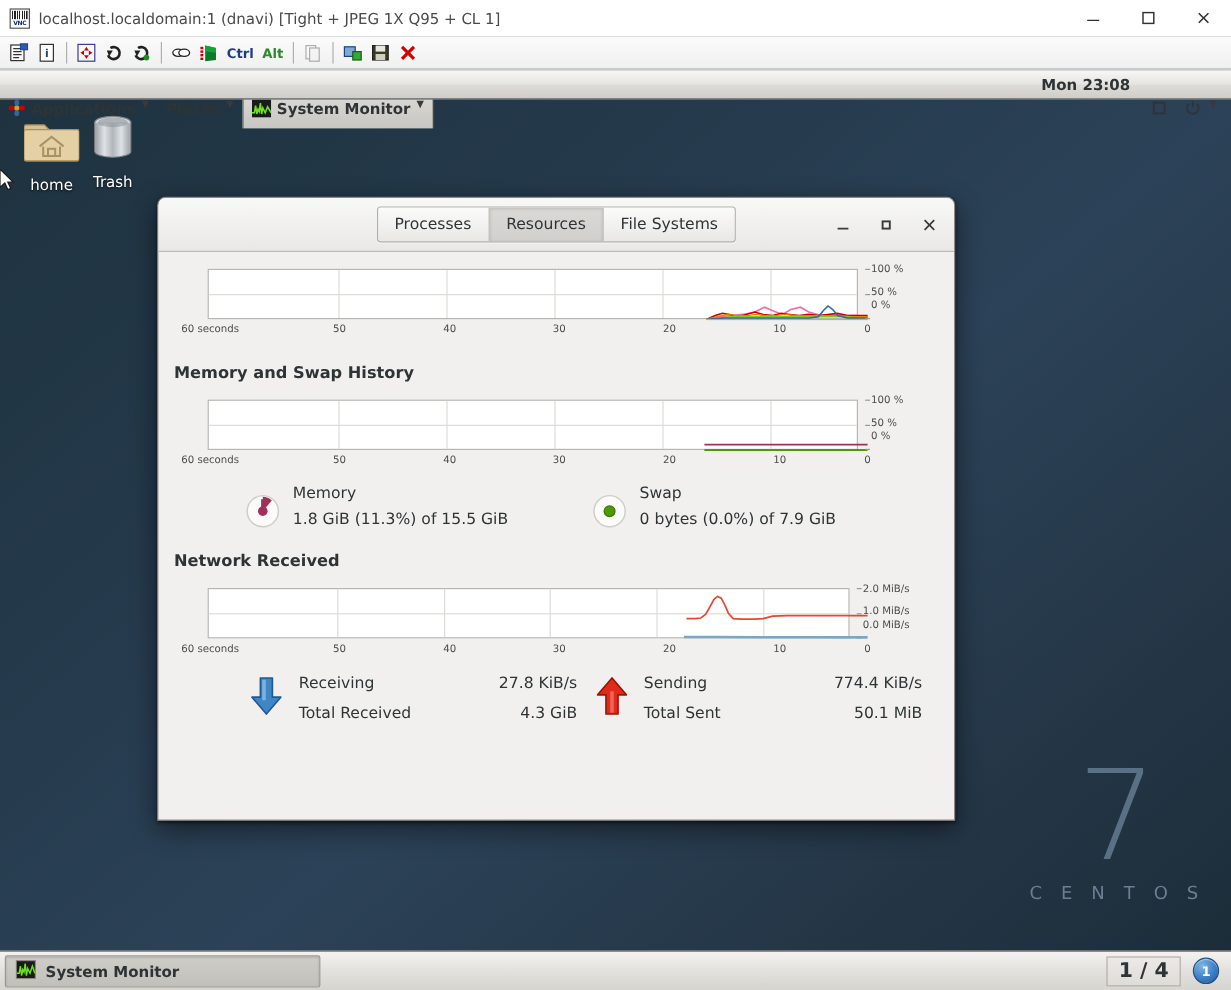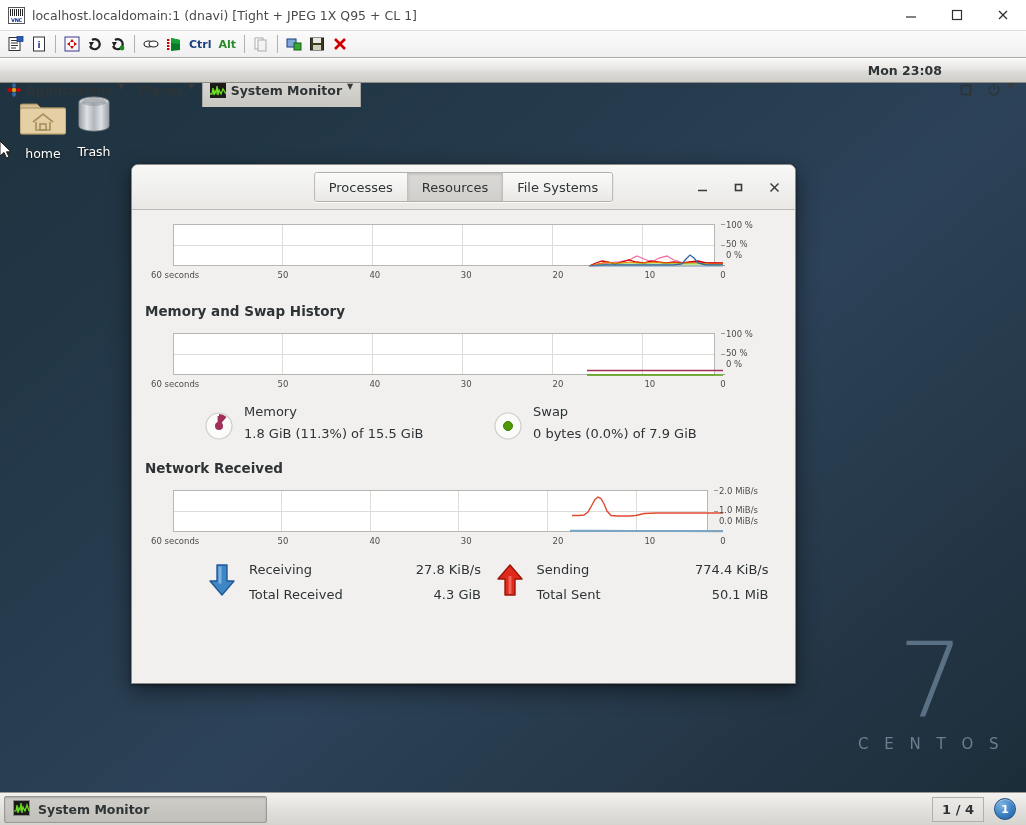--- a/index.html
+++ b/index.html
@@ -117,21 +117,21 @@
   }
   .task-btn.wide { width: 263px; }
   .task-btn.active {
     background: linear-gradient(180deg,#cfcdc8 0%,#c2c0bb 100%);
     border-color: #9c9994;
     box-shadow: inset 0 1px 2px rgba(0,0,0,.18);
   }
   #taskbar-spacer { flex: 1; }
   #pager {
     height: 25px; min-width: 44px; padding: 0 9px; display:flex; align-items:center; justify-content:center;
-    font-size: 13px; font-weight: bold; color:#2e3436;
+    font-size: 17px; font-weight: bold; color:#2e3436;
     border: 1px solid #b3b0ab; background: linear-gradient(180deg,#eceae7 0%,#dedcd7 100%);
   }
   #ws-indicator {
     width: 22px; height: 22px; border-radius: 50%; margin: 0 6px 0 6px;
     background: radial-gradient(circle at 35% 30%, #7fb5e0 0%, #3b7fc4 55%, #245a94 100%);
     border: 1px solid #1e4f83; color: #fff; font-size: 11px; font-weight: bold;
     display: flex; align-items: center; justify-content: center;
     box-shadow: inset 0 1px 1px rgba(255,255,255,.5);
   }
 

